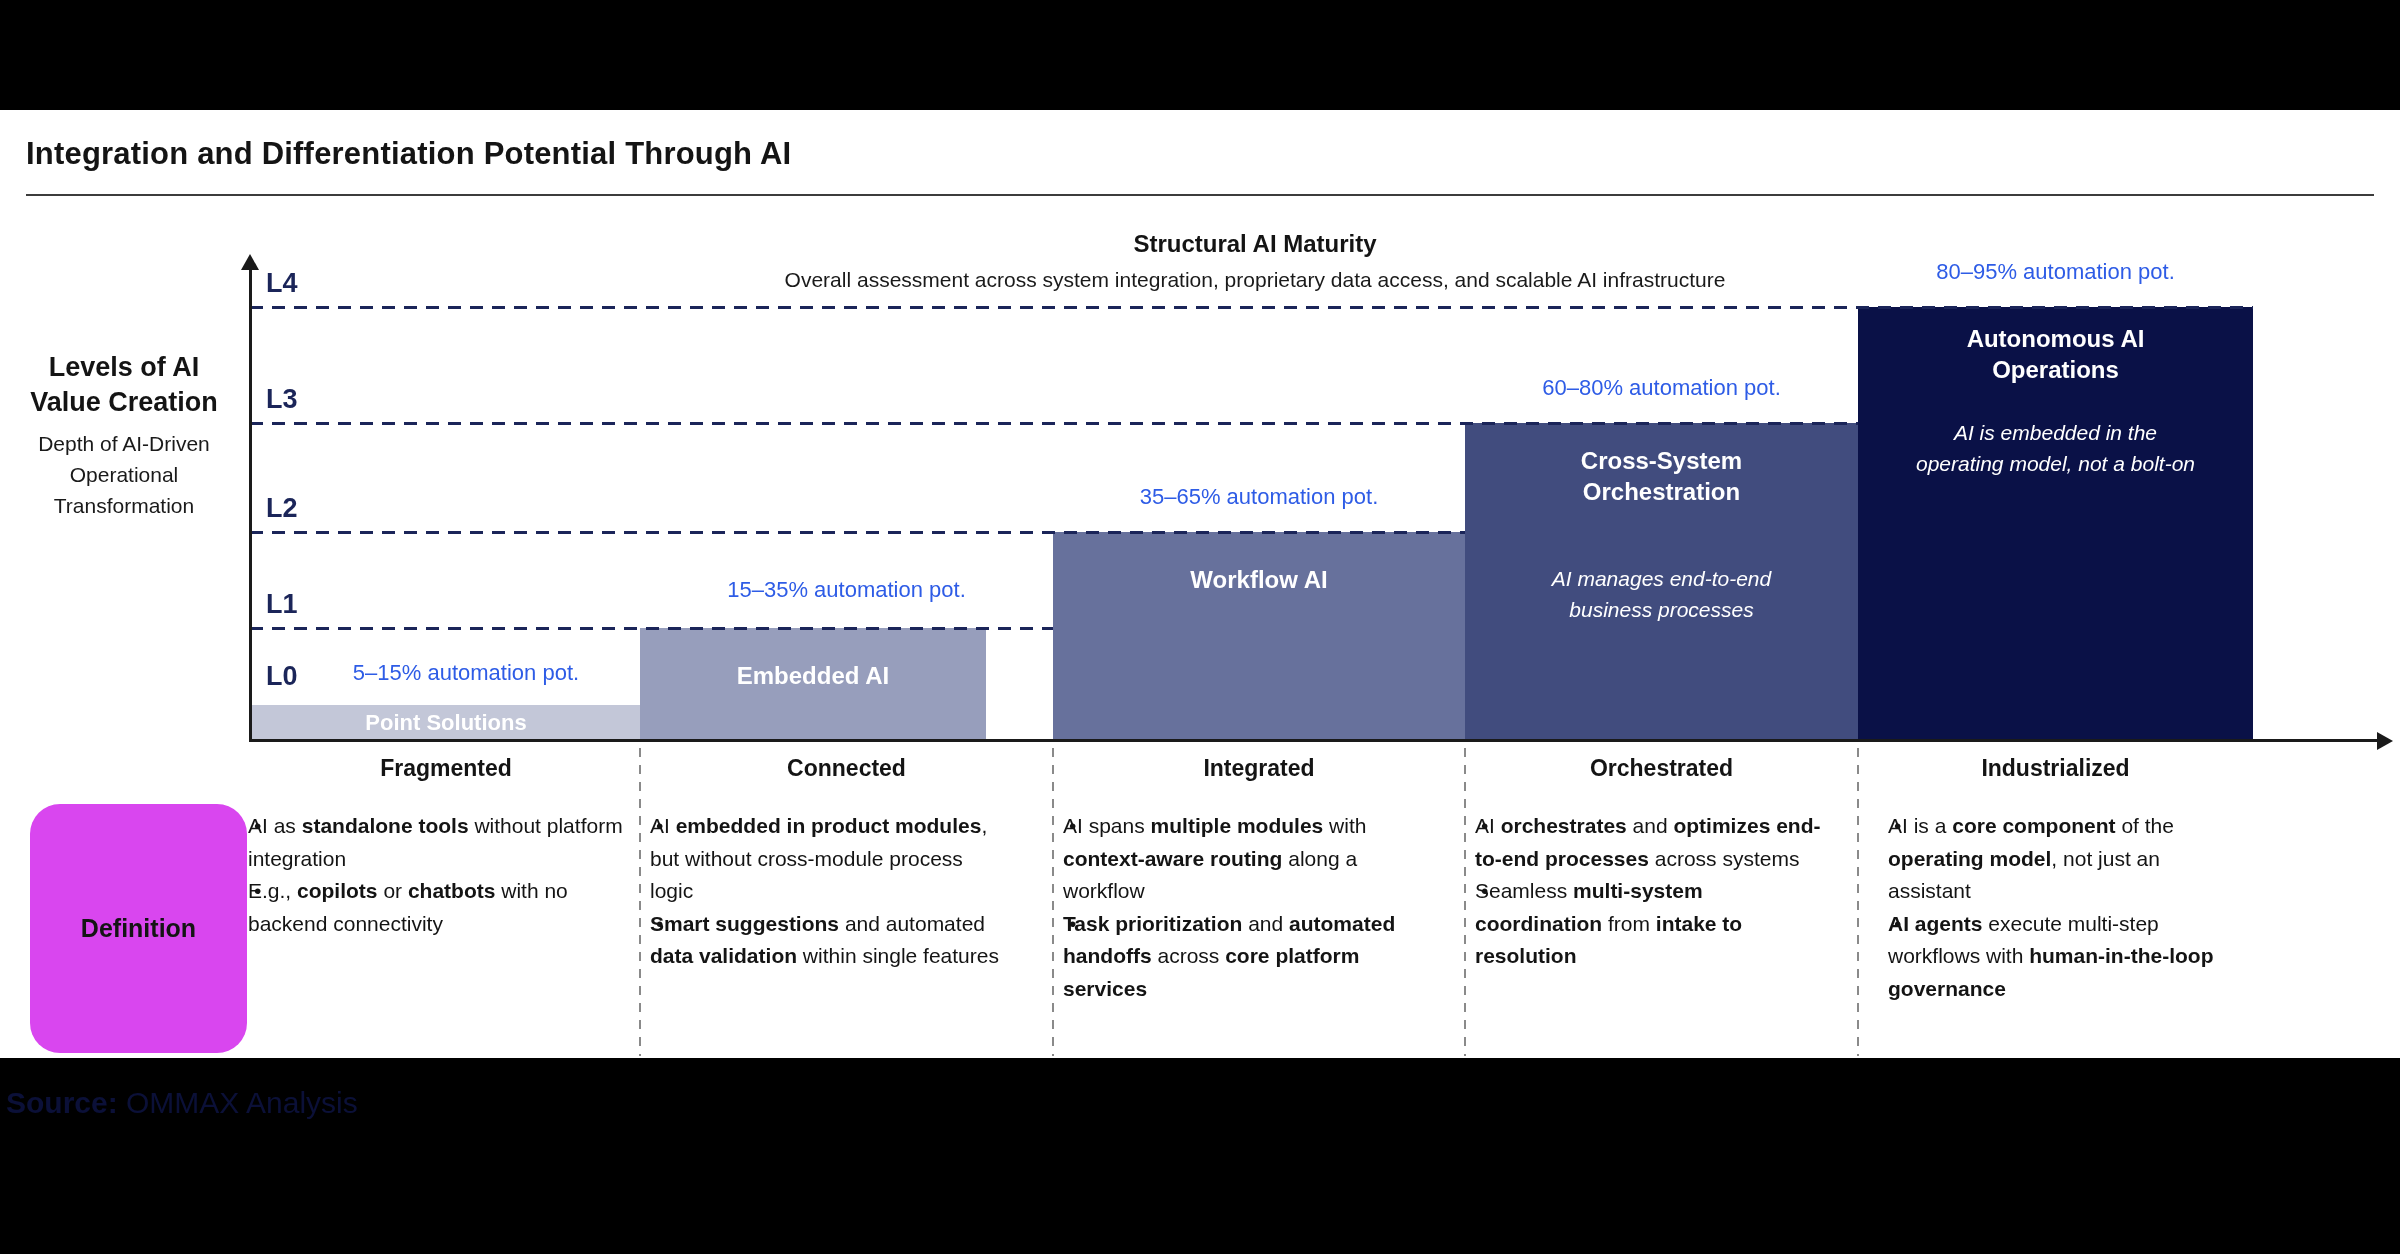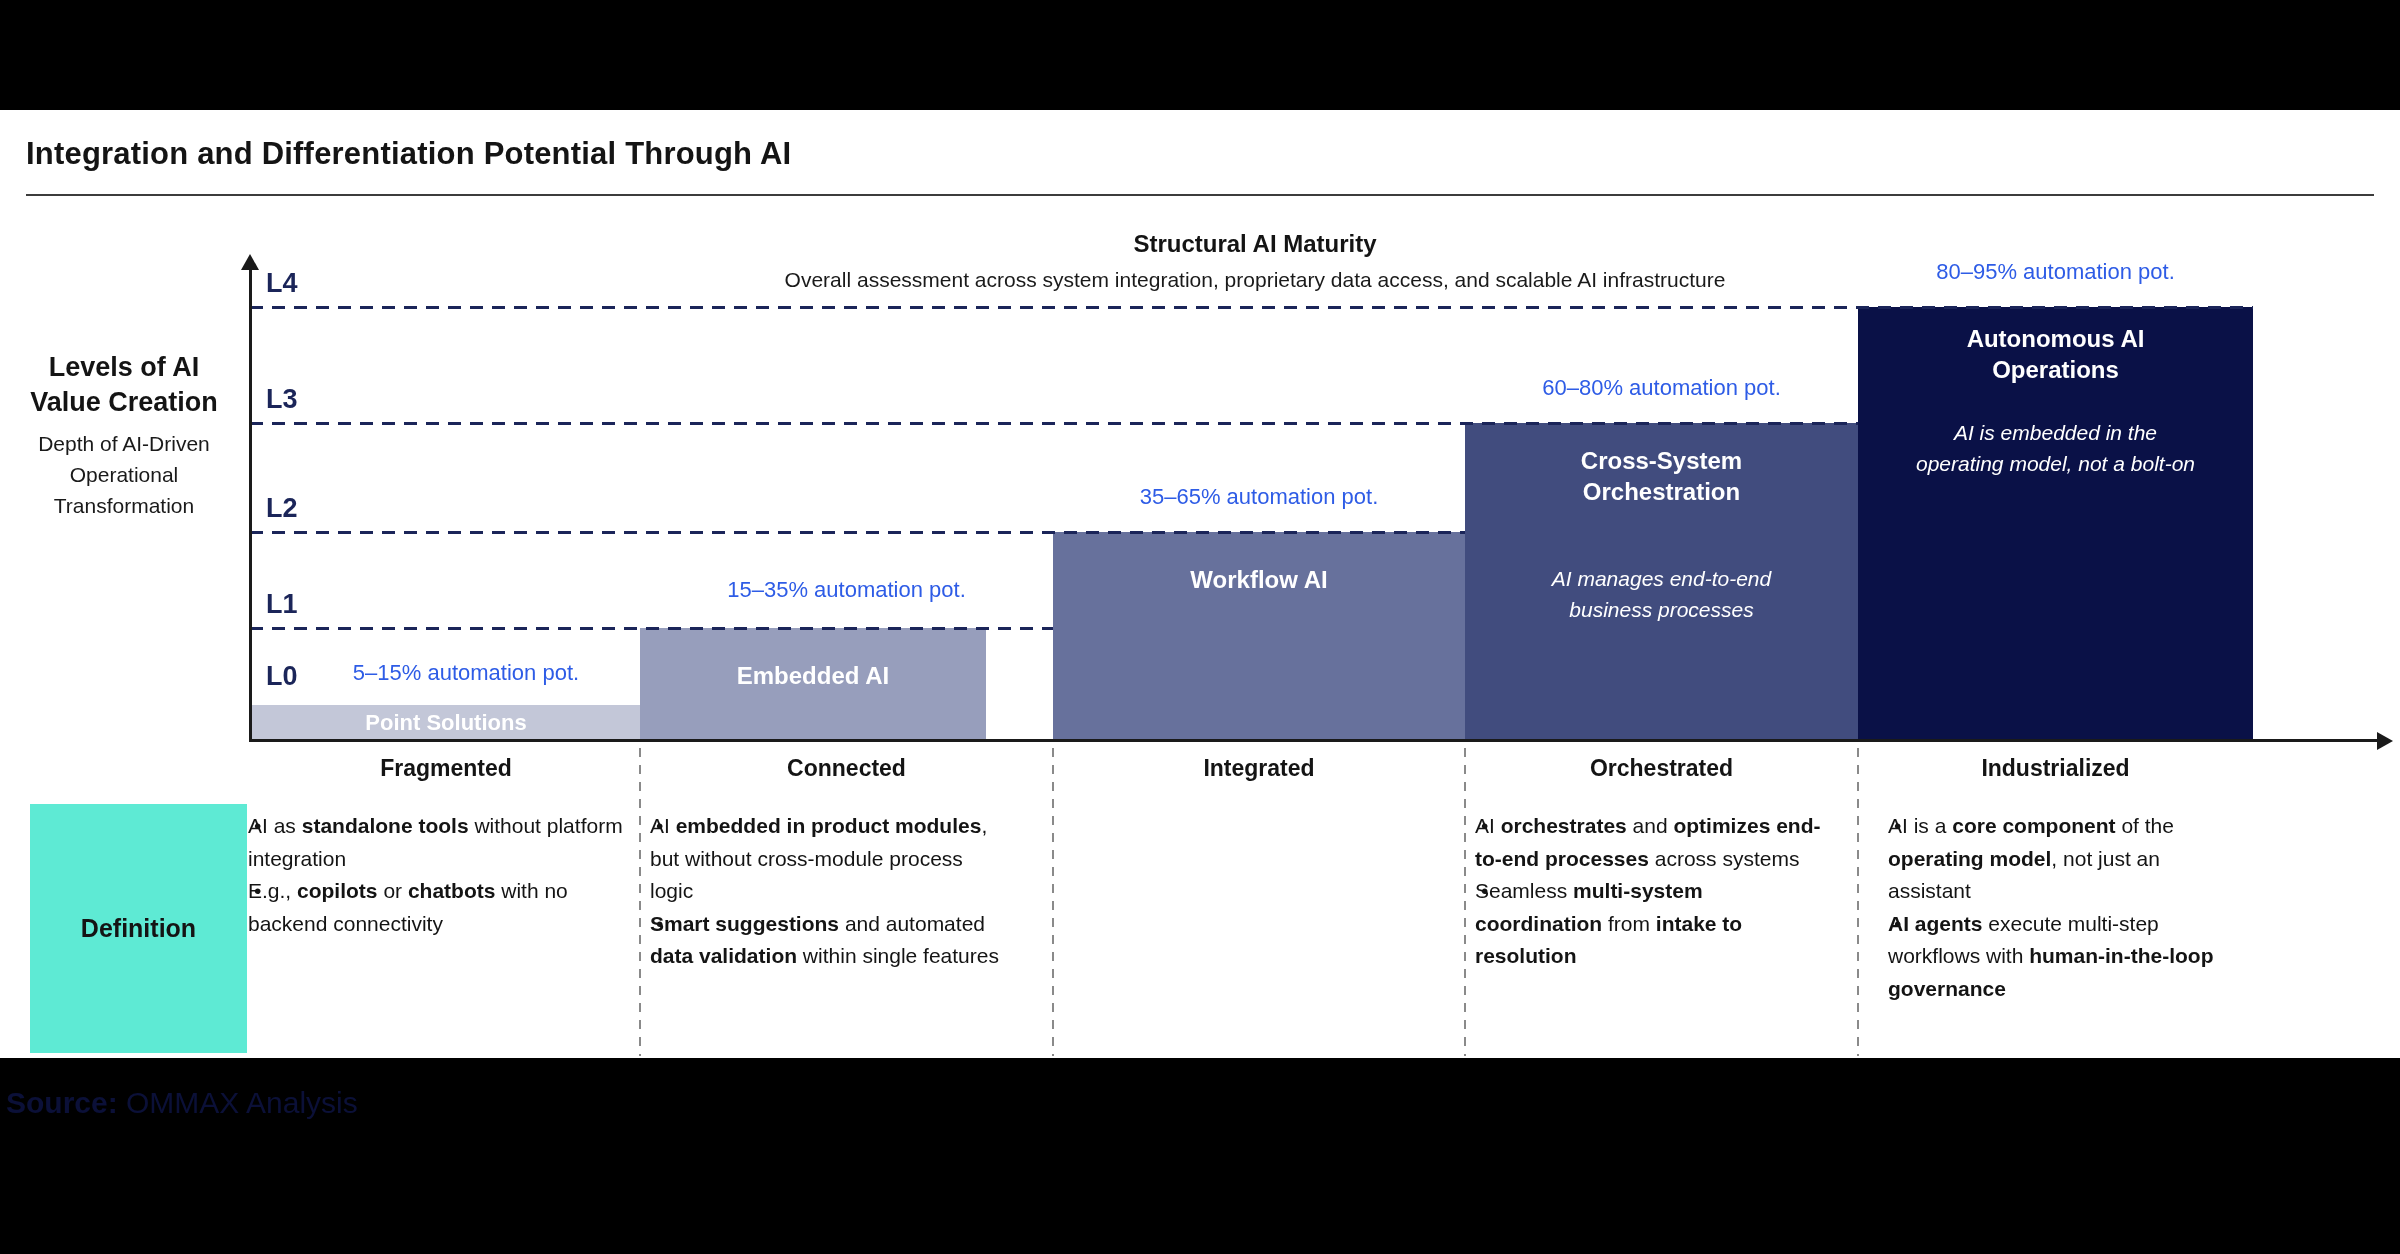--- a/index.html
+++ b/index.html
@@ -59,22 +59,22 @@
   
   .stage-name { position:absolute; top:645px; font-size:23px; font-weight:700; color:#141414; text-align:center; }
   .sn-0{ left:252px; width:388px; } .sn-1{ left:640px; width:413px; }
   .sn-2{ left:1053px; width:412px; } .sn-3{ left:1465px; width:393px; }
   .sn-4{ left:1858px; width:395px; }
 
   
   .vsep { position:absolute; top:638px; width:2px; height:308px;
           background:repeating-linear-gradient(180deg,#8a8a8a 0 9px,transparent 9px 17px); }
   .vs-0{ left:639px; } .vs-1{ left:1052px; } .vs-2{ left:1464px; } .vs-3{ left:1857px; }
-  .def-box { position:absolute; left:30px; top:694px; width:217px; height:249px; background:#5eead4;
-             display:flex; align-items:center; justify-content:center; font-size:25px; font-weight:700; color:#141414; }
+  .def-box { position:absolute; left:30px; top:694px; width:217px; height:249px; background:#d946ef;
+             display:flex; align-items:center; justify-content:center; font-size:25px; font-weight:700; color:#141414;border-radius:30px; }
   .def-col { position:absolute; top:700px; list-style:none; font-size:21px; line-height:32.5px; color:#141414; }
   .def-col li { position:relative; }
   .def-col li::before { content:"\2022"; position:absolute; left:6px; top:0; }
   .dc-0{ left:248px; width:392px; } .dc-1{ left:650px; width:352px; }
   .dc-2{ left:1063px; width:352px; } .dc-3{ left:1475px; width:350px; }
   .dc-4{ left:1888px; width:360px; }
   b { font-weight:700; }
 
   .source { position:absolute; left:6px; top:1086px; font-size:30px; color:#0b1038; }
   .source b { font-weight:700; }
@@ -154,20 +154,24 @@
   <div class="def-box">Definition</div>
 
   <ul class="def-col dc-0">
     <li>AI as <b>standalone tools</b> without platform integration</li>
     <li>E.g., <b>copilots</b> or <b>chatbots</b> with no backend connectivity</li>
   </ul>
   <ul class="def-col dc-1">
     <li>AI <b>embedded in product modules</b>, but without cross-module process logic</li>
     <li><b>Smart suggestions</b> and automated <b>data validation</b> within single features</li>
   </ul>
+  <ul class="def-col dc-2">
+    <li>AI spans <b>multiple modules</b> with <b>context-aware routing</b> along a workflow</li>
+    <li><b>Task prioritization</b> and <b>automated handoffs</b> across <b>core platform services</b></li>
+  </ul>
   <ul class="def-col dc-3">
     <li>AI <b>orchestrates</b> and <b>optimizes end-to-end processes</b> across systems</li>
     <li>Seamless <b>multi-system coordination</b> from <b>intake to resolution</b></li>
   </ul>
   <ul class="def-col dc-4">
     <li>AI is a <b>core component</b> of the <b>operating model</b>, not just an assistant</li>
     <li><b>AI agents</b> execute multi-step workflows with <b>human-in-the-loop governance</b></li>
   </ul>
 
 </div>

